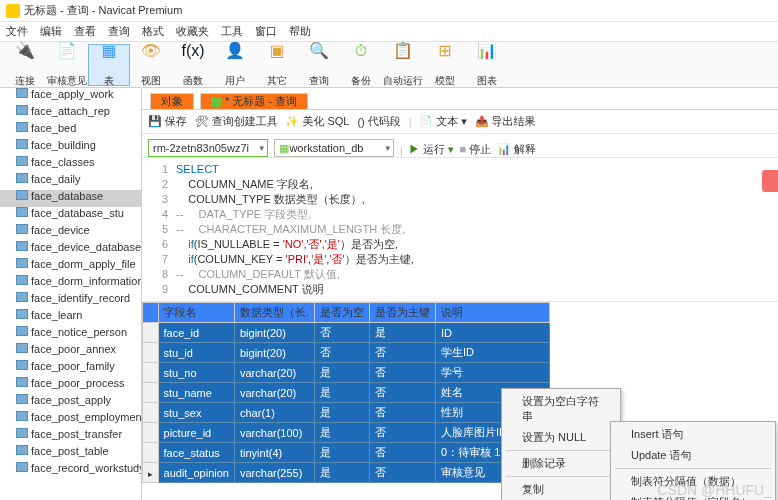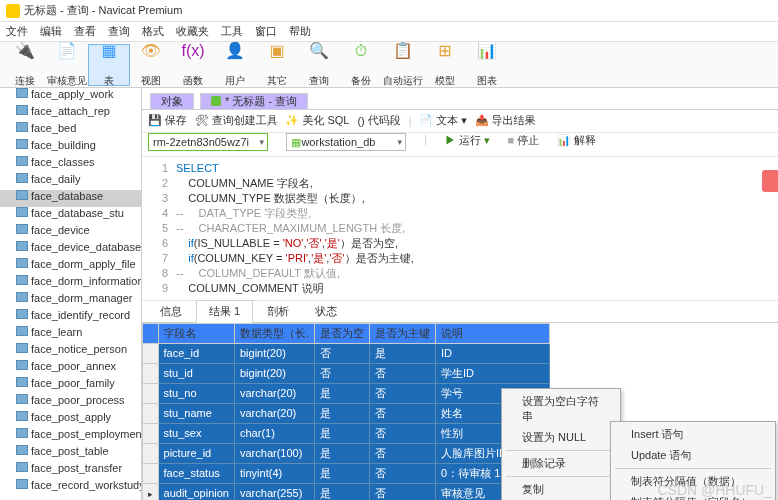--- a/index.html
+++ b/index.html
@@ -13,25 +13,25 @@
 .tbtn.active{background:#d9ecff;border:1px solid #7ab8eb}
 .tbtn .glyph{width:22px;height:22px;display:flex;align-items:center;justify-content:center;font-size:16px}
 .tbtn .lbl{font-size:10px;margin-top:14px}
 .main{display:flex;height:412px}
 .sidebar{width:142px;border-right:1px solid #d0d0d0;overflow-y:auto;background:#fff}
 .srow{height:17px;display:flex;align-items:flex-start;padding-left:16px;cursor:pointer;white-space:nowrap;overflow:hidden}
 .srow.sel{background:#d0d0d0}
 .srow .ti{width:12px;height:10px;background:#7aadd4;margin-right:3px;border:1px solid #5a8db4;flex-shrink:0}
 .content{flex:1;display:flex;flex-direction:column;overflow:hidden}
 .tabbar{height:22px;display:flex;align-items:flex-end;padding-left:8px;border-bottom:1px solid #d0d0d0;gap:6px}
-.tab{padding:0 10px;border:1px solid #d0d0d0;border-bottom:none;background:#c4b5fd;display:flex;align-items:center;gap:4px;cursor:pointer}
+.tab{padding:0 10px;border:1px solid #d0d0d0;border-bottom:none;background:#f97316;display:flex;align-items:center;gap:4px;cursor:pointer}
 .tab .dot{width:10px;height:10px;background:#67c23a;border-radius:2px}
 .qbar{height:24px;display:flex;align-items:center;padding:0 6px;gap:8px;border-bottom:1px solid #e5e5e5;font-size:11px}
 .qbar .item{display:flex;align-items:center;gap:3px;cursor:pointer}
-.conn{height:24px;display:flex;align-items:flex-start;padding:0 6px;gap:18px;border-bottom:1px solid #e5e5e5}
+.conn{height:24px;display:flex;align-items:flex-end;padding:0 6px;gap:6px;border-bottom:1px solid #e5e5e5}
 .dd{height:18px;border:1px solid #bbb;padding:0 16px 0 4px;display:flex;align-items:center;position:relative;min-width:120px}
 .dd:after{content:"▾";position:absolute;right:3px;font-size:9px;color:#666}
 .dd.green{border-color:#67c23a;color:#3a8a1f}
 .sql{flex:0 0 auto;padding:4px 8px;font-family:Consolas,monospace;font-size:11px;line-height:15px;background:#fff;border-bottom:1px solid #e5e5e5;white-space:pre}
 .ln{color:#999;display:inline-block;width:18px;text-align:right;margin-right:8px}
 .kw{color:#0070c0}.str{color:#c00000}.cm{color:#999}
 .rtabs{height:22px;display:flex;align-items:flex-end;padding-left:6px;border-bottom:1px solid #d0d0d0;gap:2px}
 .rtab{padding:3px 12px;cursor:pointer}
 .rtab.active{border:1px solid #d0d0d0;border-bottom:1px solid #fff;background:#fff;margin-bottom:-1px}
 .grid{overflow:auto}
@@ -77,21 +77,21 @@
     </div>
     <div class="tbtn active">
       <div class="glyph" style="color:#409eff">▦</div>
       <div class="lbl">表</div>
     </div>
     <div class="tbtn">
       <div class="glyph" style="color:#e6a23c">👁</div>
       <div class="lbl">视图</div>
     </div>
     <div class="tbtn">
-      <div class="glyph" style="color:#a21caf">f(x)</div>
+      <div class="glyph" style="color:#0f172a">f(x)</div>
       <div class="lbl">函数</div>
     </div>
     <div class="tbtn">
       <div class="glyph" style="color:#e6a23c">👤</div>
       <div class="lbl">用户</div>
     </div>
     <div class="tbtn">
       <div class="glyph" style="color:#e6a23c">▣</div>
       <div class="lbl">其它</div>
     </div>
@@ -124,31 +124,30 @@
       <div class="srow"><span class="ti"></span>face_bed</div>
       <div class="srow"><span class="ti"></span>face_building</div>
       <div class="srow"><span class="ti"></span>face_classes</div>
       <div class="srow"><span class="ti"></span>face_daily</div>
       <div class="srow sel"><span class="ti"></span>face_database</div>
       <div class="srow"><span class="ti"></span>face_database_stu</div>
       <div class="srow"><span class="ti"></span>face_device</div>
       <div class="srow"><span class="ti"></span>face_device_database</div>
       <div class="srow"><span class="ti"></span>face_dorm_apply_file</div>
       <div class="srow"><span class="ti"></span>face_dorm_information</div>
-      <div class="srow"><span class="ti"></span>face_dorm_manager</div>
       <div class="srow"><span class="ti"></span>face_identify_record</div>
       <div class="srow"><span class="ti"></span>face_learn</div>
       <div class="srow"><span class="ti"></span>face_notice_person</div>
       <div class="srow"><span class="ti"></span>face_poor_annex</div>
       <div class="srow"><span class="ti"></span>face_poor_family</div>
       <div class="srow"><span class="ti"></span>face_poor_process</div>
       <div class="srow"><span class="ti"></span>face_post_apply</div>
       <div class="srow"><span class="ti"></span>face_post_employmen</div>
+      <div class="srow"><span class="ti"></span>face_post_transfer</div>
       <div class="srow"><span class="ti"></span>face_post_table</div>
-      <div class="srow"><span class="ti"></span>face_post_transfer</div>
       <div class="srow"><span class="ti"></span>face_record_workstudy</div>
     </div>
   <div class="content">
     <div class="tabbar">
       <div class="tab">
           <span>对象</span>
         </div>
       <div class="tab">
           <span class="dot"></span>
           <span>* 无标题 - 查询</span>
@@ -170,26 +169,20 @@
       <div class="dd">
           <span style="color:#67c23a">▦ </span>
           <span>workstation_db</span>
         </div>
       <span style="color:#ccc">|</span>
       <span class="item" style="color:#3a8a1f">▶ <span>运行</span> ▾</span>
       <span class="item" style="color:#aaa">■ <span>停止</span></span>
       <span class="item">📊 <span>解释</span></span>
     </div>
     <div class="sql" id="sql"><div><span class="ln">1</span><span class="kw">SELECT</span></div><div><span class="ln">2</span>    COLUMN_NAME 字段名,</div><div><span class="ln">3</span>    COLUMN_TYPE 数据类型（长度）,</div><div><span class="ln">4</span><span class="cm">--     DATA_TYPE 字段类型,</span></div><div><span class="ln">5</span><span class="cm">--     CHARACTER_MAXIMUM_LENGTH 长度,</span></div><div><span class="ln">6</span>    <span class="kw">if</span>(IS_NULLABLE = <span class="str">'NO'</span>,<span class="str">'否'</span>,<span class="str">'是'</span>）是否为空,</div><div><span class="ln">7</span>    <span class="kw">if</span>(COLUMN_KEY = <span class="str">'PRI'</span>,<span class="str">'是'</span>,<span class="str">'否'</span>）是否为主键,</div><div><span class="ln">8</span><span class="cm">--     COLUMN_DEFAULT 默认值,</span></div><div><span class="ln">9</span>    COLUMN_COMMENT 说明</div></div>
-    <div class="rtabs" id="rtabs">
-        <div class="rtab">信息</div>
-        <div class="rtab active">结果 1</div>
-        <div class="rtab">剖析</div>
-        <div class="rtab">状态</div>
-      </div>
     <div class="grid">
       <table class="gtable" id="gtable">
           <tbody>
             <tr>
               <th></th>
               <th>字段名</th>
               <th>数据类型（长.</th>
               <th>是否为空</th>
               <th>是否为主键</th>
               <th>说明</th>

